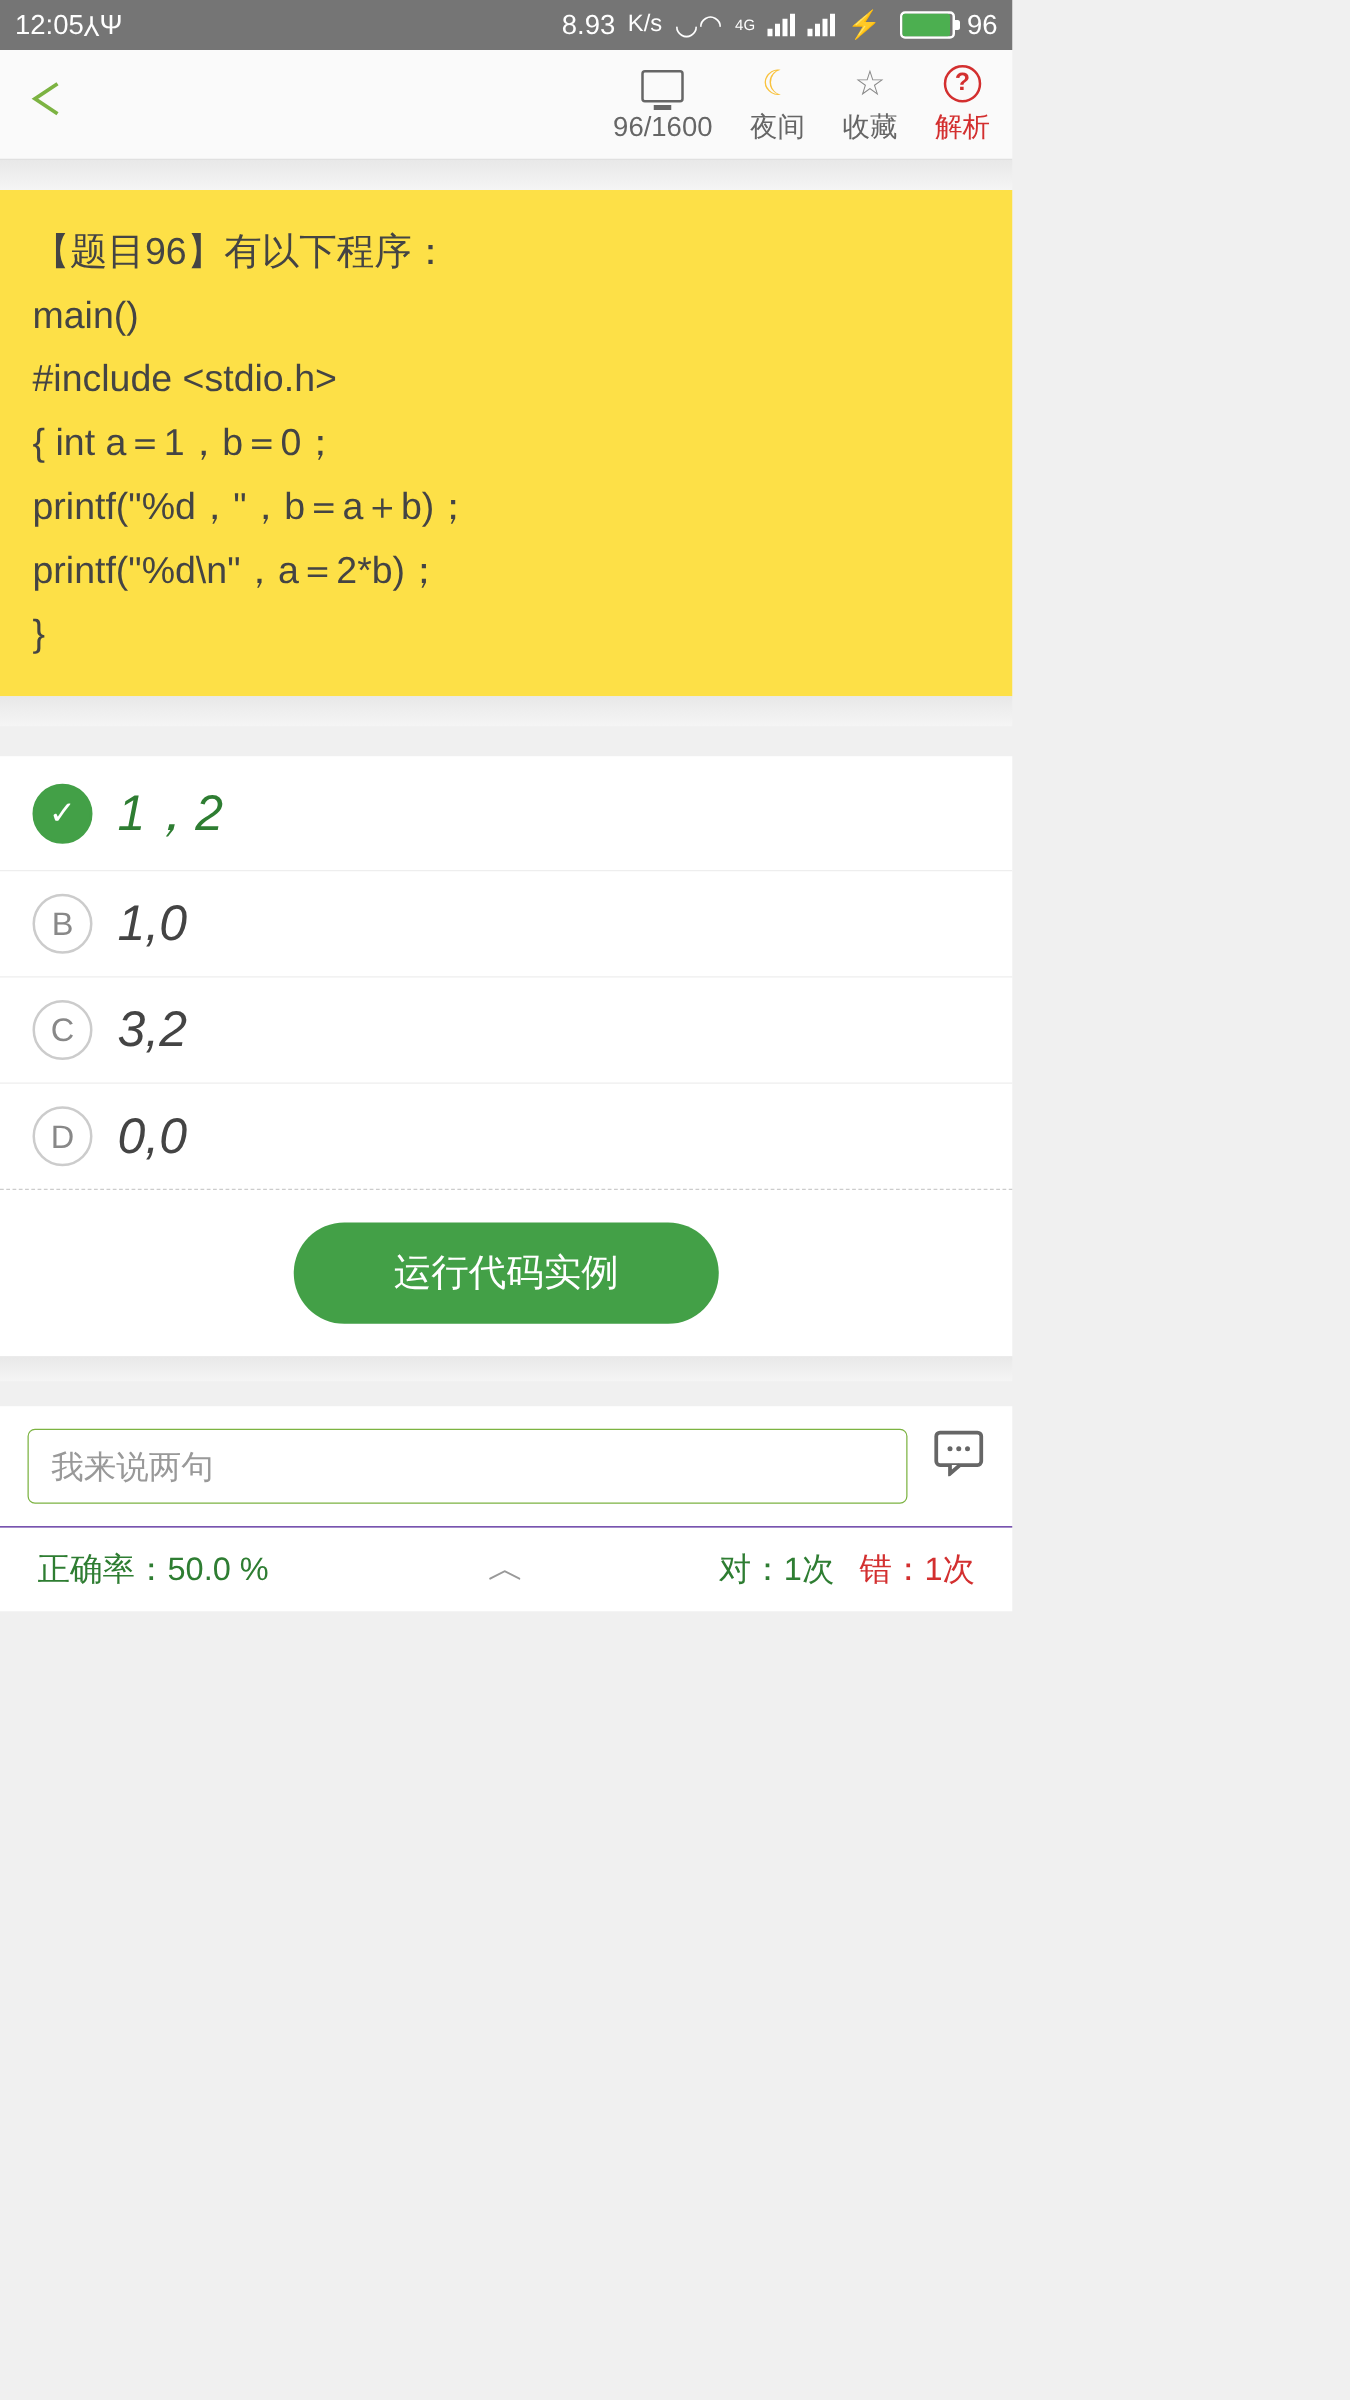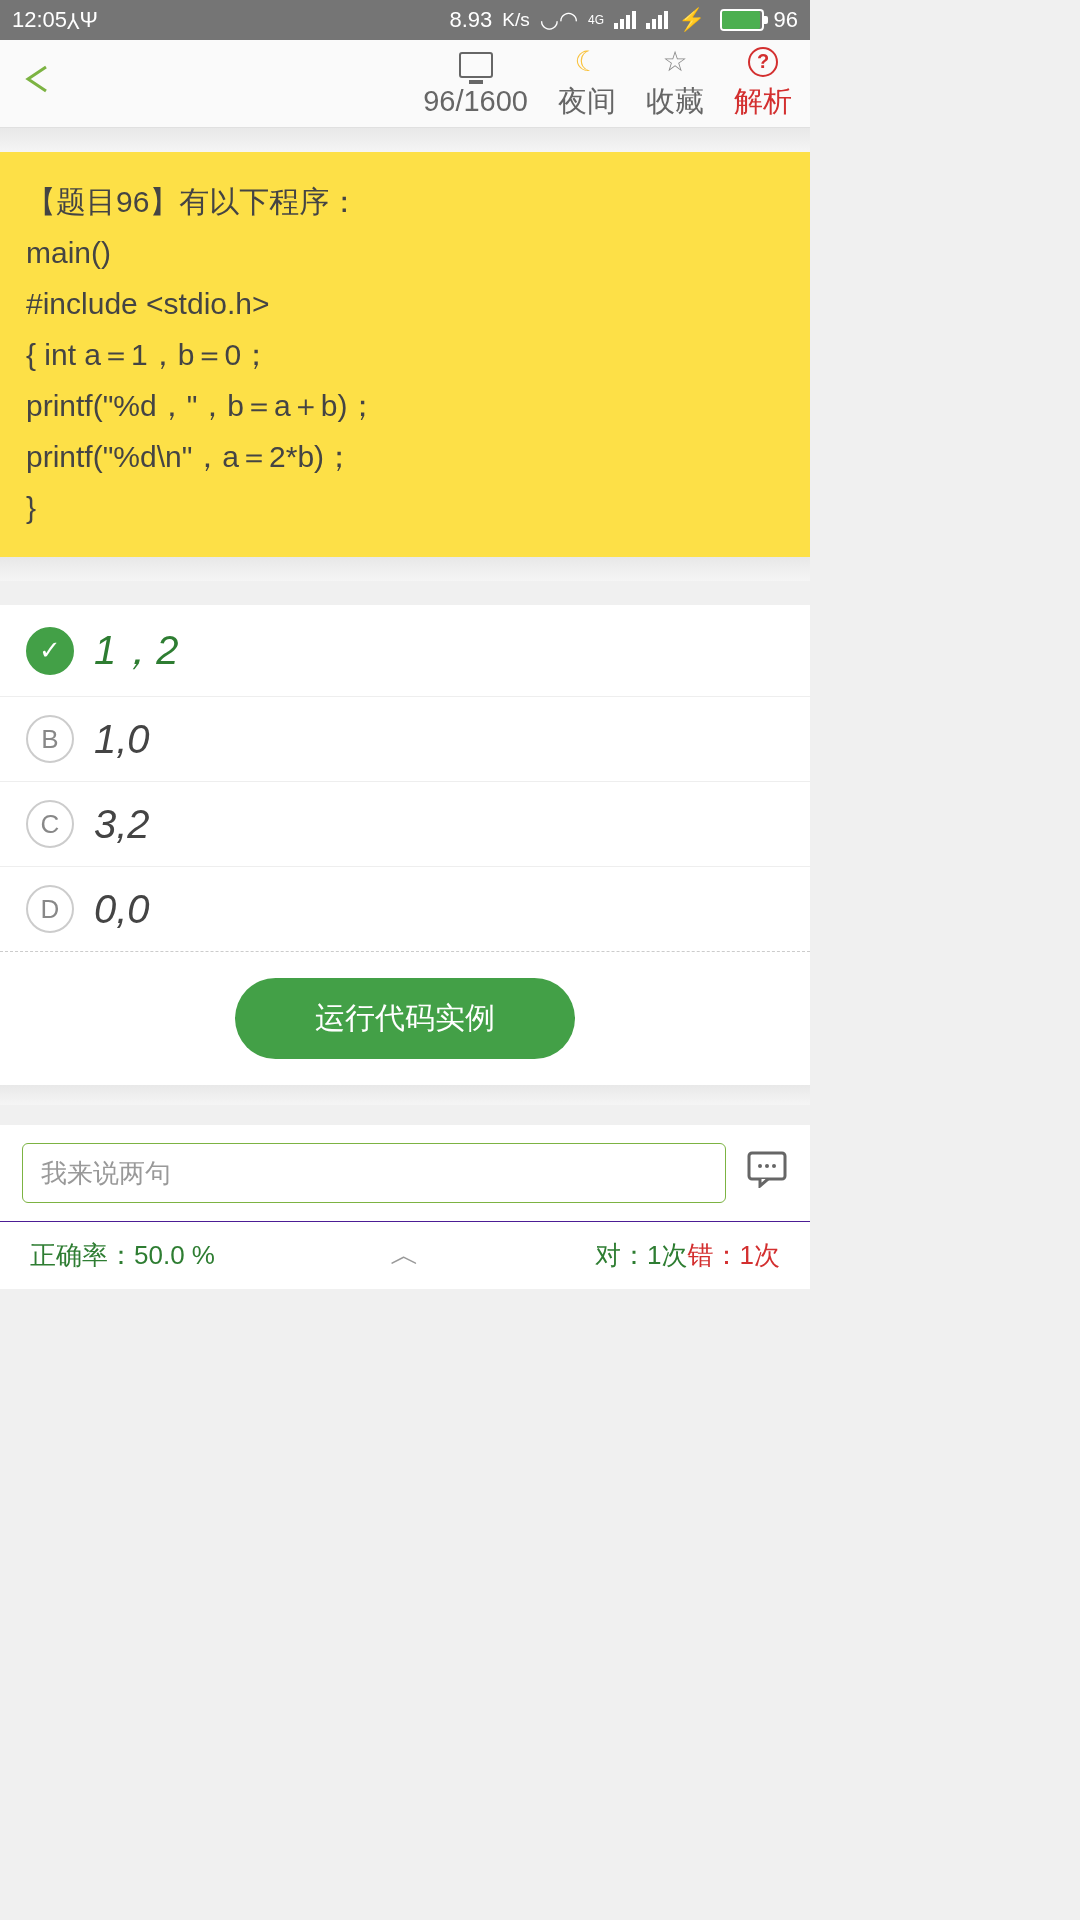--- a/index.html
+++ b/index.html
@@ -8,41 +8,41 @@
 .status-left { display: flex; align-items: center; gap: 0; }
 .status-right { margin-left: auto; display: flex; align-items: center; gap: 10px; }
 .battery { width: 44px; height: 22px; border: 2px solid white; border-radius: 4px; position: relative; margin-left: 4px; }
 .battery::after { content: ''; position: absolute; right: -6px; top: 5px; width: 4px; height: 8px; background: white; border-radius: 0 2px 2px 0; }
 .battery-fill { background: #4caf50; height: 100%; width: 95%; border-radius: 2px; }
 .toolbar { height: 88px; background: #fafafa; display: flex; align-items: center; padding: 0 18px; border-bottom: 1px solid #e0e0e0; }
 .back-arrow { color: #7cb342; font-size: 40px; }
 .toolbar-spacer { flex: 1; }
 .toolbar-item { display: flex; flex-direction: column; align-items: center; margin-left: 30px; gap: 4px; }
 .toolbar-icon { height: 32px; display: flex; align-items: center; justify-content: center; font-size: 28px; color: #666; }
-.toolbar-label { font-size: 29px; color: #666; }
+.toolbar-label { font-size: 22px; color: #666; }
 .toolbar-item.active .toolbar-label, .toolbar-item.active .toolbar-icon { color: #d32f2f; }
 .gap { height: 24px; background: linear-gradient(#e8e8e8, #f5f5f5); }
 .question { background: #fde047; padding: 24px 26px; font-size: 30px; line-height: 1.7; color: #444; }
 .options { background: white; margin-top: 24px; }
 .option { display: flex; align-items: center; padding: 18px 26px; border-bottom: 1px solid #eee; gap: 20px; }
 .option:last-child { border-bottom: 1px dashed #ccc; }
 .option-letter { width: 48px; height: 48px; border-radius: 50%; border: 2px solid #ccc; display: flex; align-items: center; justify-content: center; font-size: 26px; color: #888; flex-shrink: 0; }
 .option-letter.correct { background: #43a047; border-color: #43a047; color: white; }
 .option-text { font-size: 40px; color: #444; font-style: italic; }
 .option-text.correct { color: #2e7d32; }
 .run-btn-wrap { background: white; padding: 26px; display: flex; justify-content: center; }
 .run-btn { background: #43a047; color: white; font-size: 30px; padding: 20px 80px; border-radius: 50px; border: none; }
-.comment-row { background: white; margin-top: 20px; padding: 18px 22px; display: flex; align-items: center; gap: 20px; }
+.comment-row { background: white; margin-top: 20px; padding: 18px 22px; display: flex; gap: 20px; }
 .comment-input { flex: 1; border: 1.5px solid #7cb342; border-radius: 6px; padding: 16px 18px; font-size: 26px; color: #999; height: 60px; display: flex; align-items: center; }
 .comment-icon { font-size: 36px; color: #666; }
 .stats-bar { background: white; border-top: 1px solid #4c1d95; padding: 16px 30px; display: flex; align-items: center; font-size: 26px; position: relative; }
 .stat-label { color: #2e7d32; }
 .stat-accuracy { color: #2e7d32; }
 .stat-chevron { position: absolute; left: 50%; transform: translateX(-50%); color: #999; font-size: 30px; }
-.stat-right { margin-left: auto; display: flex; }
+.stat-right { margin-left: auto; display: flex; gap: 20px; }
 .stat-correct { color: #2e7d32; }
 .stat-wrong { color: #d32f2f; text-align: right; }
 .moon { color: #f9c23c; }
 .star { color: #888; }
 .help-circle { width: 30px; height: 30px; border: 2.5px solid #d32f2f; border-radius: 50%; display: flex; align-items: center; justify-content: center; font-size: 20px; font-weight: bold; color: #d32f2f; }
 .monitor-icon { width: 34px; height: 26px; border: 2.5px solid #666; border-radius: 3px; position: relative; }
 .monitor-icon::after { content: ''; position: absolute; bottom: -8px; left: 50%; transform: translateX(-50%); width: 14px; height: 4px; background: #666; }
 .sig-bars { display: flex; align-items: flex-end; gap: 2px; height: 18px; }
 .sig-bars span { width: 4px; background: white; }
 .sig-bars span:nth-child(1){height:6px}.sig-bars span:nth-child(2){height:10px}.sig-bars span:nth-child(3){height:14px}.sig-bars span:nth-child(4){height:18px}

